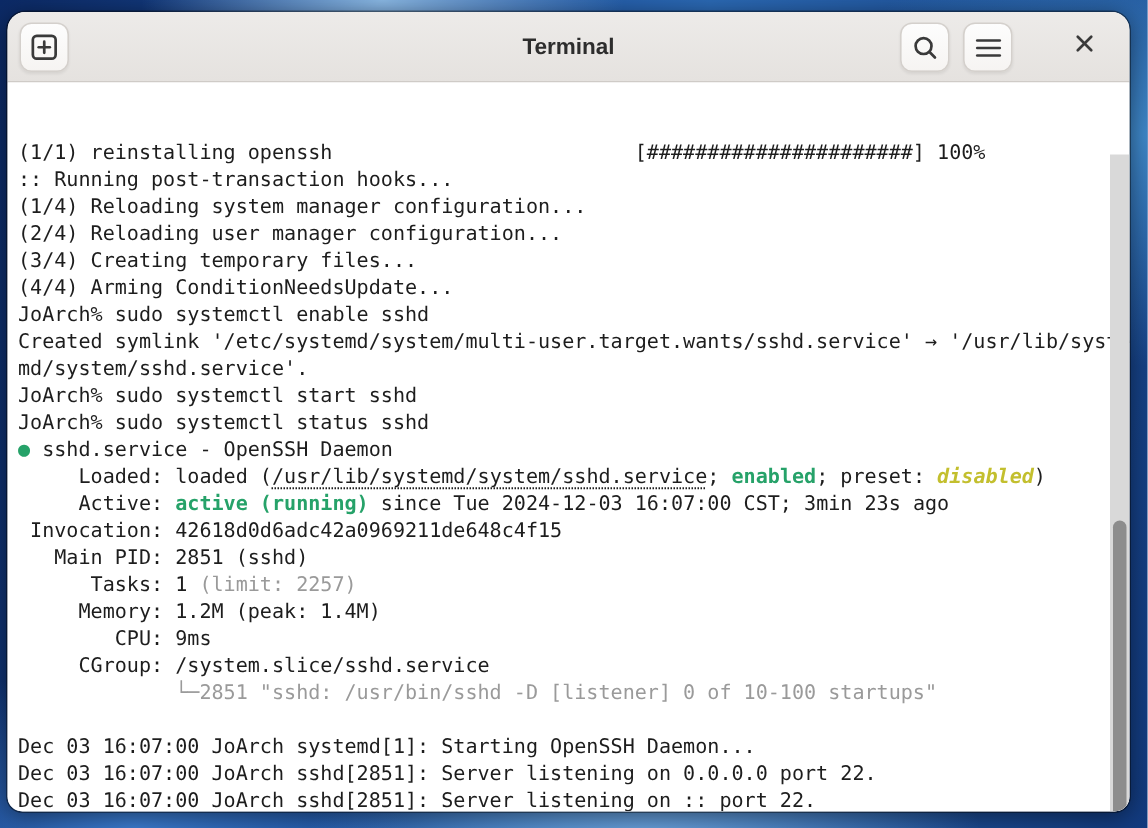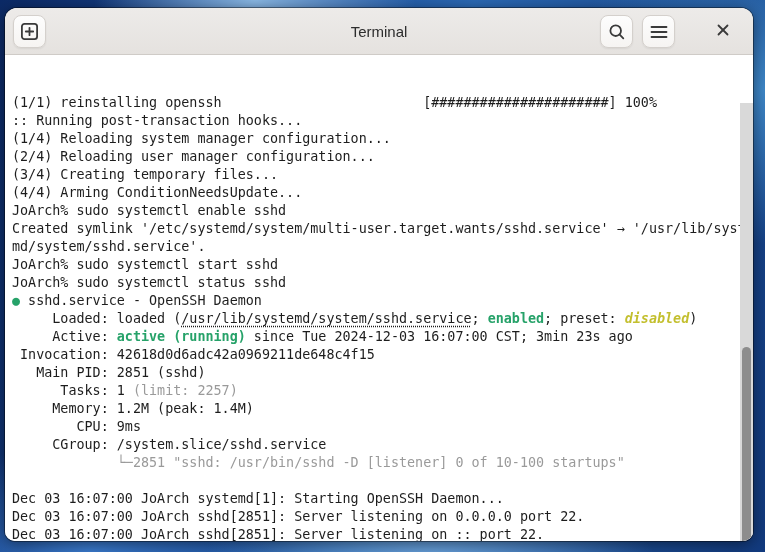--- a/index.html
+++ b/index.html
@@ -21,21 +21,21 @@
   }
   .titlebar{
     position:relative;height:47px;
     background:linear-gradient(#edebe9,#e5e2df);
     border-bottom:1px solid #cfcbc7;
     box-sizing:border-box;
   }
   .title{
     position:absolute;left:0;right:0;top:0;height:47px;
     display:flex;align-items:center;justify-content:center;
-    font-weight:normal;font-size:15px;color:#2d2d2d;
+    font-weight:bold;font-size:15px;color:#2d2d2d;
   }
   .tb-btn{
     position:absolute;top:7px;width:33px;height:33px;border-radius:8px;
     background:linear-gradient(#fdfdfd,#f6f4f2);
     border:1px solid #d4d0cc;
     box-shadow:0 1px 2px rgba(0,0,0,.07);
     box-sizing:border-box;
     display:flex;align-items:center;justify-content:center;
     cursor:pointer;
   }

